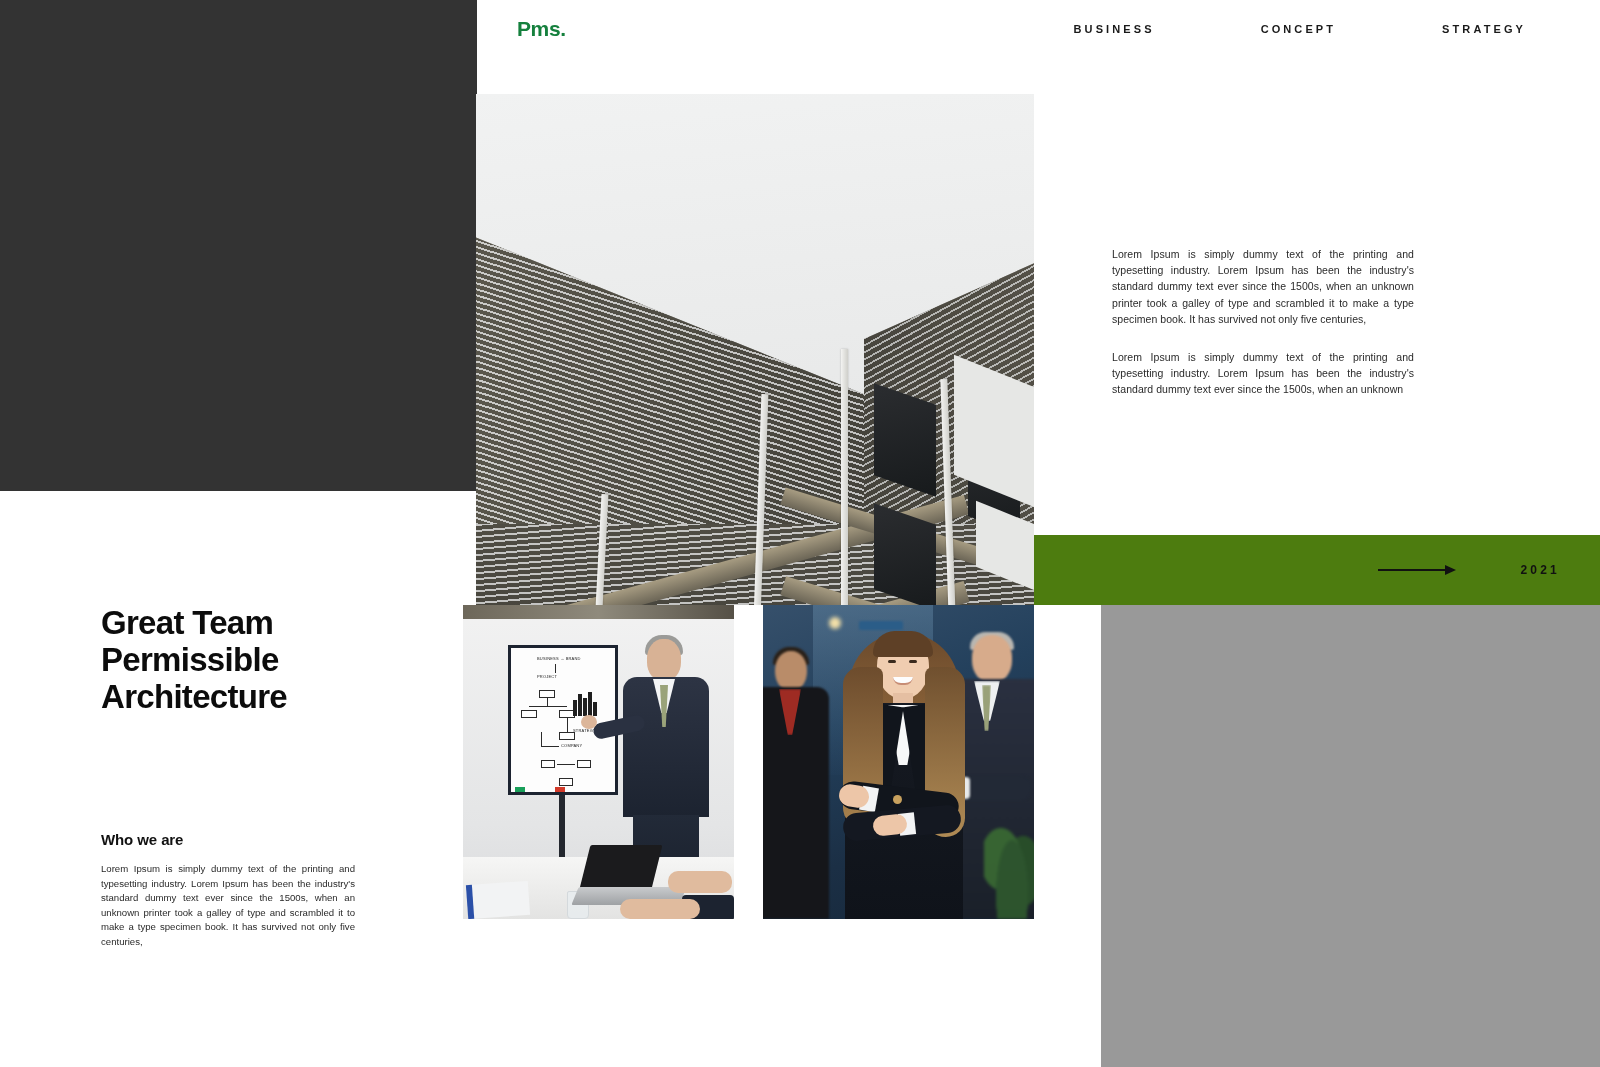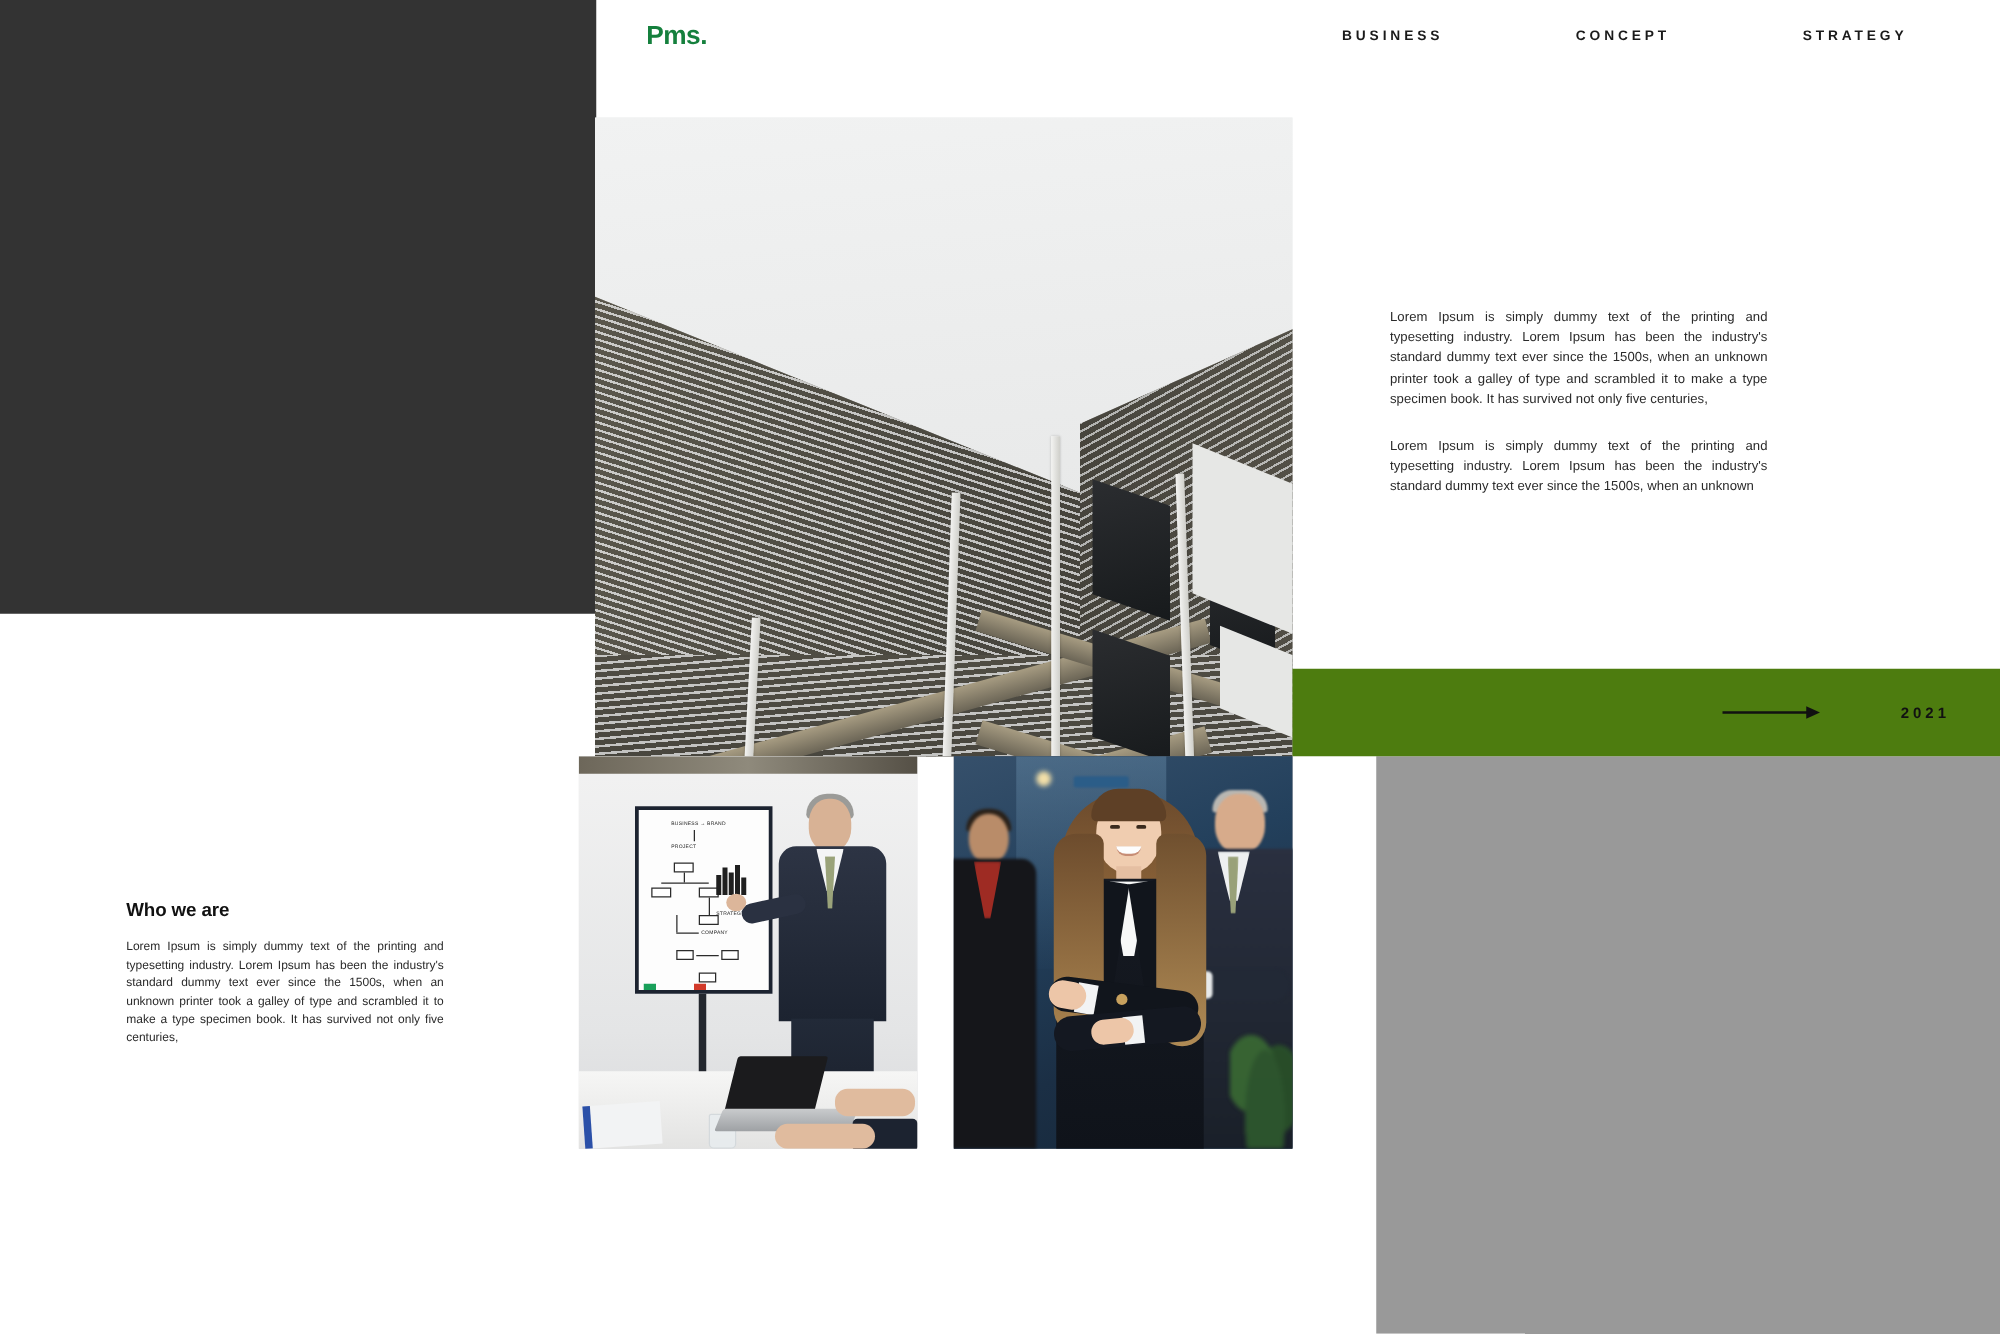--- a/index.html
+++ b/index.html
@@ -339,20 +339,21 @@
     <div class="band-inner">
       <div class="arrow">
         <div class="shaft"></div>
         <div class="head"></div>
       </div>
       <div class="band-year">2021</div>
     </div>
   </div>
 
   <div class="left-col">
+    <div class="title-left">Great Team Permissible Architecture</div>
     <div class="sub-head">Who we are</div>
     <div class="left-body">Lorem Ipsum is simply dummy text of the printing and typesetting industry. Lorem Ipsum has been the industry's standard dummy text ever since the 1500s, when an unknown printer took a galley of type and scrambled it to make a type specimen book. It has survived not only five centuries,</div>
   </div>
 
   <div class="photo-pres">
     <div class="pres-wall"></div>
     <div class="pres-topstrip"></div>
 
     <div class="flip-board">
       <div class="fb-txt" style="left:26px;top:8px;">BUSINESS → BRAND</div>

